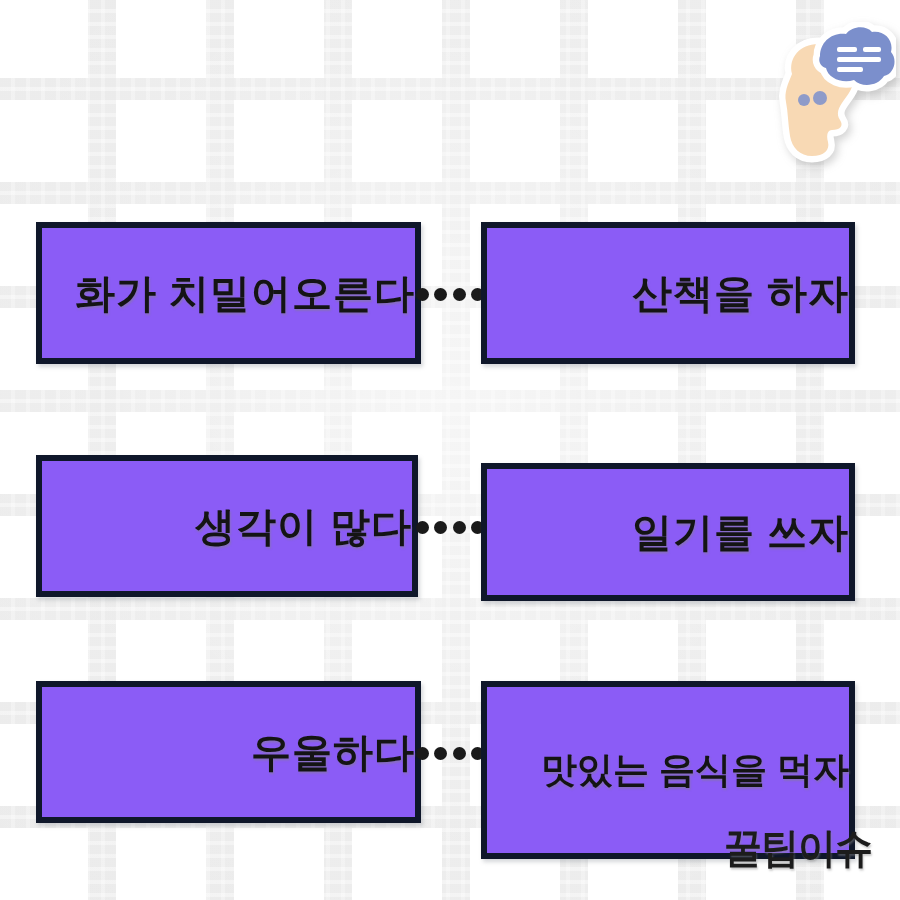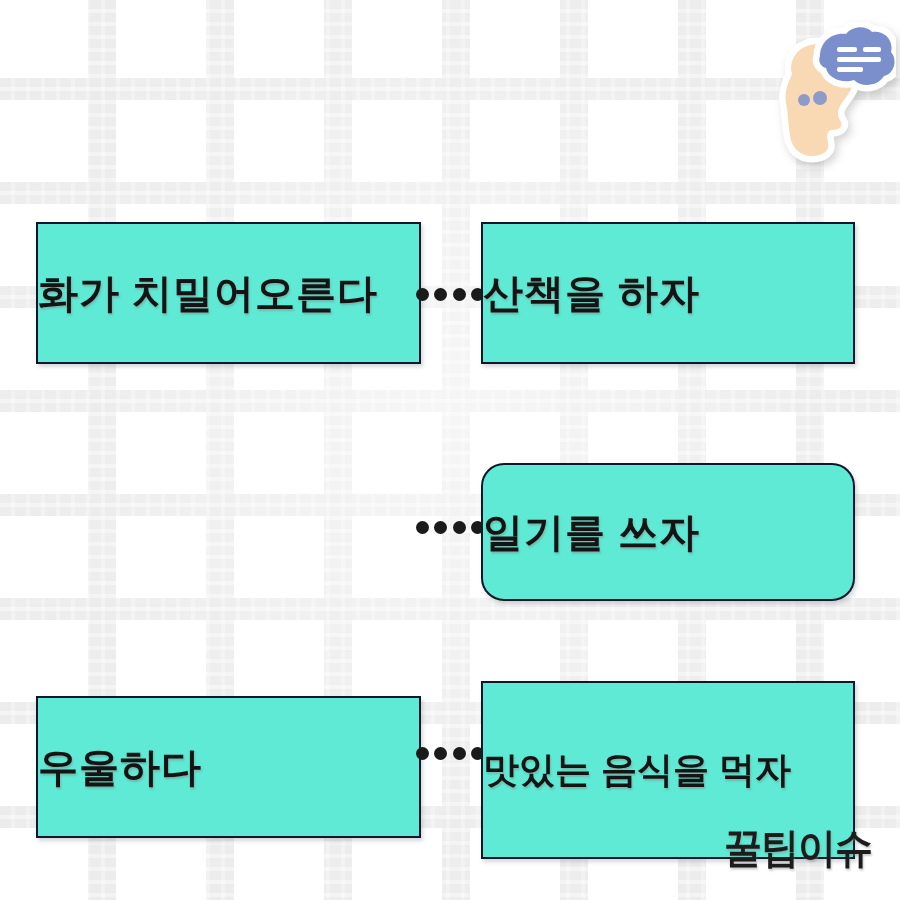--- a/index.html
+++ b/index.html
@@ -136,33 +136,33 @@
     left: 0;
     width: 900px;
   }
   .row-1 { top: 220px; height: 148px; }
   .row-2 { top: 453px; height: 148px; }
   .row-3 { top: 679px; height: 148px; }
 
   .box {
     position: absolute;
     box-sizing: border-box;
-    background: #5eead4;
-    border: 2px solid #0f172a;
+    background: #8b5cf6;
+    border: 6px solid #0f172a;
     box-shadow: 2px 3px 4px rgba(120,125,135,.30);
     display: flex;
     align-items: center;
-    justify-content: flex-start;
+    justify-content: flex-end;
   }
   .box-left  { left: 36px;  width: 385px; top: 2px; height: 142px; }
   .box-right { left: 481px; width: 374px; top: 2px; height: 142px; }
 
   .row-2 .box-left  { left: 36px;  width: 382px; top: 2px; height: 142px; }
-  .row-2 .box-right { left: 481px; width: 374px; top: 10px; height: 138px; border-radius: 23px; }
-  .row-3 .box-left  { left: 36px;  width: 385px; top: 2px; height: 142px; margin-top: 15px; }
+  .row-2 .box-right { left: 481px; width: 374px; top: 10px; height: 138px; }
+  .row-3 .box-left  { left: 36px;  width: 385px; top: 2px; height: 142px; }
   .row-3 .box-right { left: 481px; width: 374px; top: 2px; height: 178px; }
 
   .box-label {
     font-family: "Liberation Sans", "DejaVu Sans", sans-serif;
     font-weight: 700;
     font-size: 40px;
     letter-spacing: 1px;
     color: #141414;
     white-space: nowrap;
     text-align: center;
@@ -264,20 +264,23 @@
       <span class="dot"></span>
       <span class="dot"></span>
       <span class="dot"></span>
     </div>
     <div class="box box-right">
       <span class="box-label">산책을 하자</span>
     </div>
   </div>
 
   <div class="row row-2">
+    <div class="box box-left">
+      <span class="box-label">생각이 많다</span>
+    </div>
     <div class="dots">
       <span class="dot"></span>
       <span class="dot"></span>
       <span class="dot"></span>
       <span class="dot"></span>
     </div>
     <div class="box box-right">
       <span class="box-label">일기를 쓰자</span>
     </div>
   </div>

